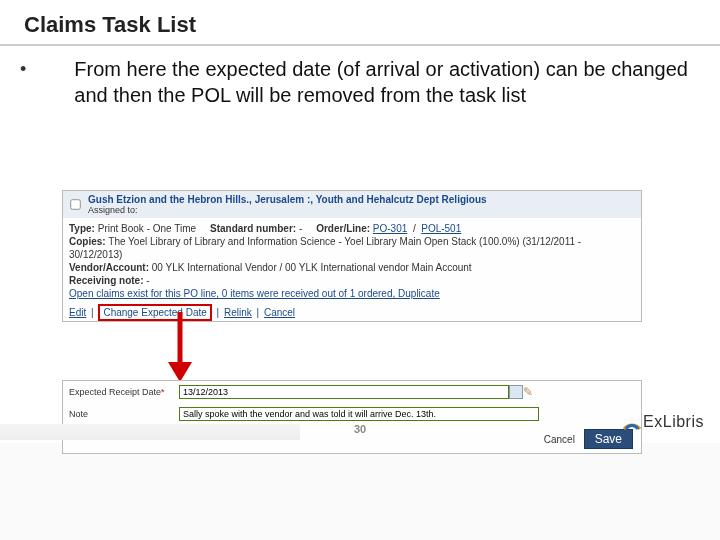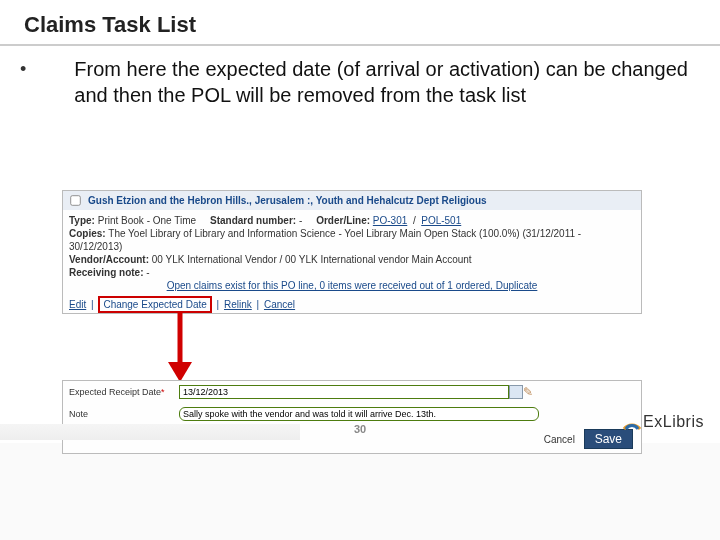--- a/index.html
+++ b/index.html
@@ -9,31 +9,31 @@
   .rule { height: 2px; background: #ccc; margin: 0 0 10px 0; }
   .bullet-row { display: flex; padding: 0 24px 6px 20px; }
   .bullet-dot { font-size: 18px; color: #333; margin-right: 10px; line-height: 26px; }
   .bullet-text { font-size: 20px; color: #111; line-height: 26px; margin-left: 38px; }
   .panel1 { position: absolute; left: 62px; top: 190px; width: 580px; border: 1px solid #bbb; background: #fefefe; font-family: Arial, sans-serif; font-size: 10px; color: #333; }
   .panel1 .hdr { background: #e9eef5; padding: 3px 6px; display: flex; align-items: center; gap: 6px; }
   .panel1 .hdr input[type=checkbox]{ transform: scale(0.8); }
   .panel1 .hdr .assigned { font-size: 9px; color: #333; }
   .panel1 .body { padding: 4px 6px; line-height: 13px; }
   .panel1 .body b { font-weight: bold; color: #333; }
-  .link { color: #1a4a8a; text-decoration: underline; cursor: pointer; text-align: center; }
+  .link { color: #1a4a8a; text-decoration: underline; cursor: pointer; }
   .actions { padding: 3px 6px; font-size: 10px; color: #1a4a8a; }
   .actions span { margin-right: 2px; }
   .actions .boxed { border: 2px solid #c00; padding: 1px 3px; color: #1a4a8a; }
   .panel2 { position: absolute; left: 62px; top: 380px; width: 580px; border: 1px solid #bbb; background: #fefefe; font-family: Arial, sans-serif; font-size: 10px; color: #333; }
   .panel2 .row { display: flex; align-items: center; padding: 4px 6px; gap: 0; }
   .panel2 .lbl { width: 110px; font-size: 9px; color: #333; }
   .panel2 .req { color: #c00; font-size: 9px; }
   .panel2 input[type=text] { font-size: 9px; padding: 1px 3px; border: 1px solid #4d7c0f; }
   .panel2 .date-in { width: 330px; }
-  .panel2 .note-in { width: 360px; border-radius: 6px; }
+  .panel2 .note-in { width: 360px; }
   .panel2 .cal { width: 14px; height: 14px; background: #dbe6f3; border: 1px solid #89a; display: inline-block; }
   .panel2 .clear { color: #b85; font-size: 12px; }
   .panel2 .btnrow { text-align: right; padding: 4px 8px; }
   .panel2 .btn-cancel { font-size: 10px; color: #333; background: none; border: none; margin-right: 6px; cursor: pointer; }
   .panel2 .btn-save { font-size: 12px; color: #fff; background: #2a4d7a; border: 1px solid #1a3a5a; padding: 2px 10px; border-radius: 0; cursor: pointer; }
   .pagenum { position: absolute; left: 50%; bottom: 8px; transform: translateX(-50%); font-size: 11px; color: #888; font-weight: bold; }
   .accent { position: absolute; left: 0; bottom: 3px; width: 300px; height: 16px; background: linear-gradient(180deg,#f5f5f5 0%,#eee 100%); }
   .logo { position: absolute; right: 16px; bottom: 10px; display: flex; align-items: center; gap: 0; }
   .logo .txt { font-size: 16px; color: #333; font-weight: 500; letter-spacing: 0.5px; }
   .arrow-svg { position: absolute; }
@@ -48,20 +48,21 @@
 <div class="bullet-row">
   <div class="bullet-dot">•</div>
   <div class="bullet-text">From here the expected date (of arrival or activation) can be changed and then the POL will be removed from the task list</div>
 </div>
 
 <div class="panel1">
   <div class="hdr">
     <input type="checkbox" style="">
     <div style="display:flex;flex-direction:column;">
       <span style="font-weight:bold;color:#1a4a8a;">Gush Etzion and the Hebron Hills., Jerusalem :, Youth and Hehalcutz Dept Religious</span>
+      <span class="assigned">Assigned to:</span>
     </div>
   </div>
   <div class="body">
     <div>
       <b>Type:</b>
       <span>Print Book - One Time</span>
       &nbsp;&nbsp;&nbsp;
       <b>Standard number:</b>
       <span>-</span>
       &nbsp;&nbsp;&nbsp;

